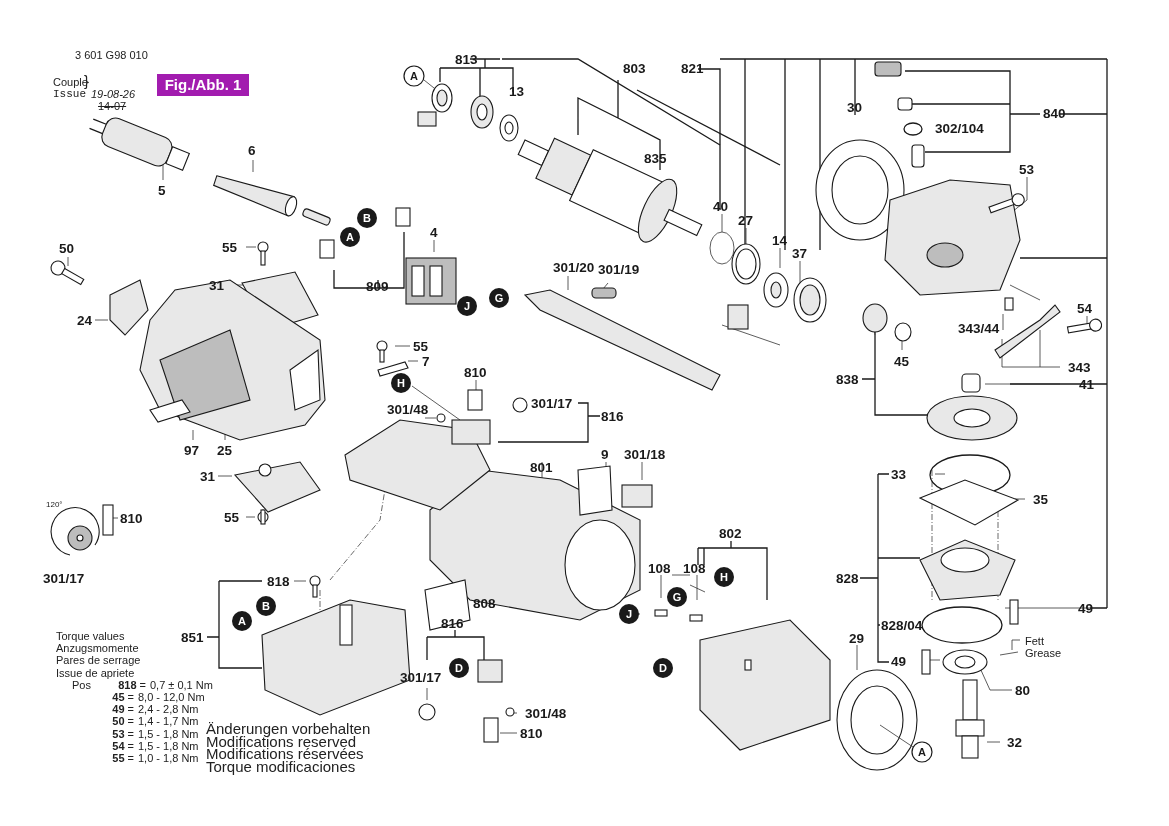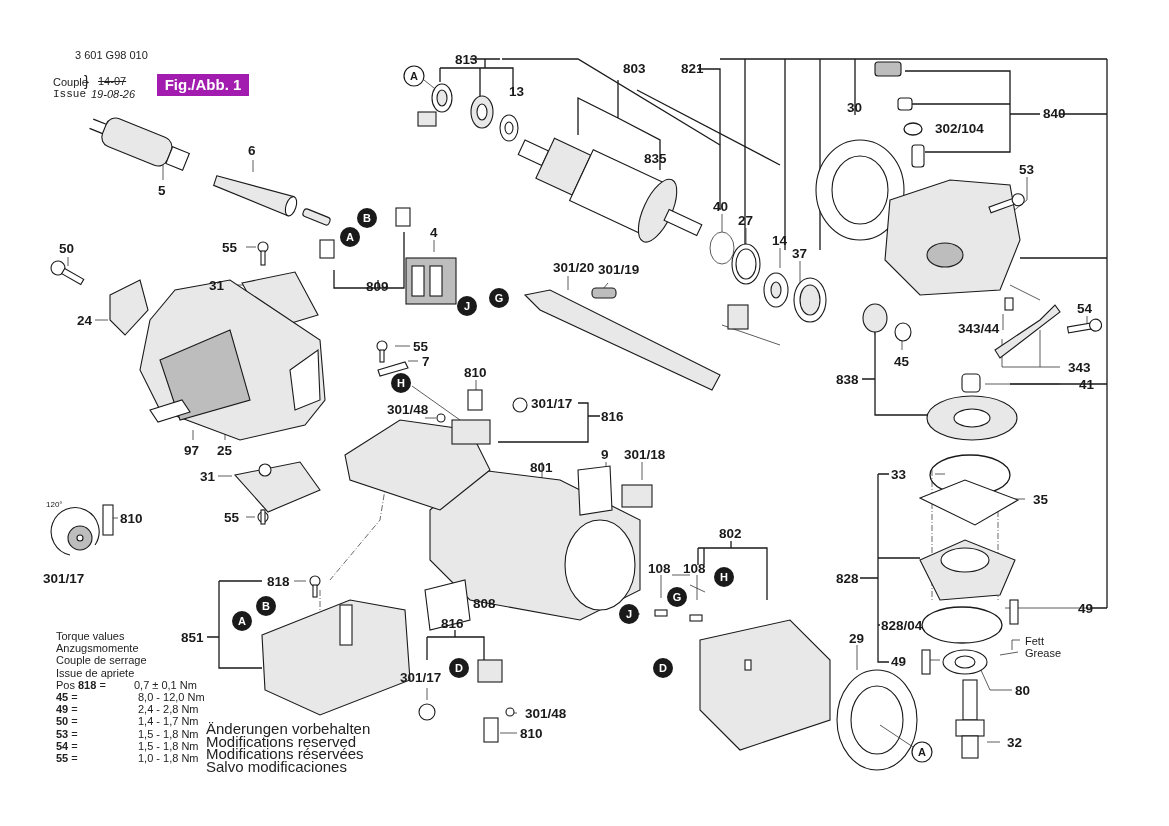--- a/index.html
+++ b/index.html
@@ -3,24 +3,24 @@
 <meta charset="utf-8">
 <style>
   html, body { margin:0; padding:0; background:#ffffff; }
   body { width:1169px; height:826px; position:relative; overflow:hidden;
          font-family:"Liberation Sans", sans-serif; color:#1a1a1a; }
   #diagram { position:absolute; left:0; top:0; width:1169px; height:826px; }
   .hdr { position:absolute; font-size:11px; line-height:13px; color:#222; }
   .fig-badge { position:absolute; left:157px; top:74px; width:92px; height:22px;
                background:#a21caf; color:#fff; font-weight:bold; font-size:15px;
                line-height:22px; text-align:center; }
-  .strike { text-decoration:line-through; }
+  .strike { text-decoration:line-through;margin-top:25px; }
   .torque { position:absolute; left:56px; top:630px; font-size:11px; line-height:12.2px; color:#222; }
   .torque .row { display:flex; }
-  .torque .pos { width:78px; padding-right:4px; }
+  .torque .pos { width:78px; text-align:right; padding-right:4px; }
   .torque .pos b { font-weight:bold; }
   .notice { position:absolute; left:206px; top:723px; font-size:15px; line-height:12.6px; color:#222; }
   svg text.lbl { font-family:"Liberation Sans", sans-serif; font-weight:bold; font-size:13.5px; fill:#1a1a1a; }
   svg text.small { font-family:"Liberation Sans", sans-serif; font-size:11px; fill:#1a1a1a; }
   svg text.circ-w { font-family:"Liberation Sans", sans-serif; font-weight:bold; font-size:11px; fill:#fff; }
   svg text.circ-b { font-family:"Liberation Sans", sans-serif; font-weight:bold; font-size:11px; fill:#1a1a1a; }
   .ln { stroke:#1a1a1a; stroke-width:1.3; fill:none; }
   .lt { stroke:#333; stroke-width:0.8; fill:none; }
   .dash { stroke:#444; stroke-width:0.8; fill:none; stroke-dasharray:6 2 1 2; }
   .part { stroke:#1a1a1a; stroke-width:1.1; fill:#fff; }
@@ -34,23 +34,23 @@
 <div class="hdr" style="left:53px;top:76px;">Couple</div>
 <div class="hdr" style="left:53px;top:88px;font-family:Liberation Mono, monospace;">Issue</div>
 <div class="hdr" style="left:84px;top:74px;font-size:15px;">}</div>
 <div class="hdr strike" style="left:98px;top:75px;">14-07</div>
 <div class="hdr" style="left:91px;top:88px;font-style:italic;">19-08-26</div>
 <div class="fig-badge">Fig./Abb. 1</div>
 
 <div class="torque">
   <div>Torque values</div>
   <div>Anzugsmomente</div>
-  <div>Couple de serrage</div>
+  <div>Pares de serrage</div>
   <div>Issue de apriete</div>
-  <div class="row" style="margin-left:0">
+  <div class="row" style="margin-left:16px">
     <span style="width:22px">Pos</span>
     <span class="pos" style="width:52px"><b>818</b> =</span>
     <span>0,7 ± 0,1 Nm</span>
   </div>
   <div class="row">
       <span class="pos"><b>45</b> =</span>
       <span>8,0 - 12,0 Nm</span>
     </div>
   <div class="row">
       <span class="pos"><b>49</b> =</span>
@@ -71,21 +71,21 @@
   <div class="row">
       <span class="pos"><b>55</b> =</span>
       <span>1,0 - 1,8 Nm</span>
     </div>
 </div>
 
 <div class="notice">
   <div>Änderungen vorbehalten</div>
   <div>Modifications reserved</div>
   <div>Modifications réservées</div>
-  <div>Salvo modificaciones</div>
+  <div>Torque modificaciones</div>
 </div>
 
 <svg id="diagram" viewBox="0 0 1169 826">
 
   <g>
 
     <path class="ln" d="M470 59 H500 M485 59 V68 M440 68 H513 V92 M440 68 V82 M480 68 V98"></path>
     <path class="ln" d="M502 59 H578 L720 145"></path>
 
     <path class="ln" d="M618 80 V118 L578 98 V135 M618 118 L660 140 V170"></path>

